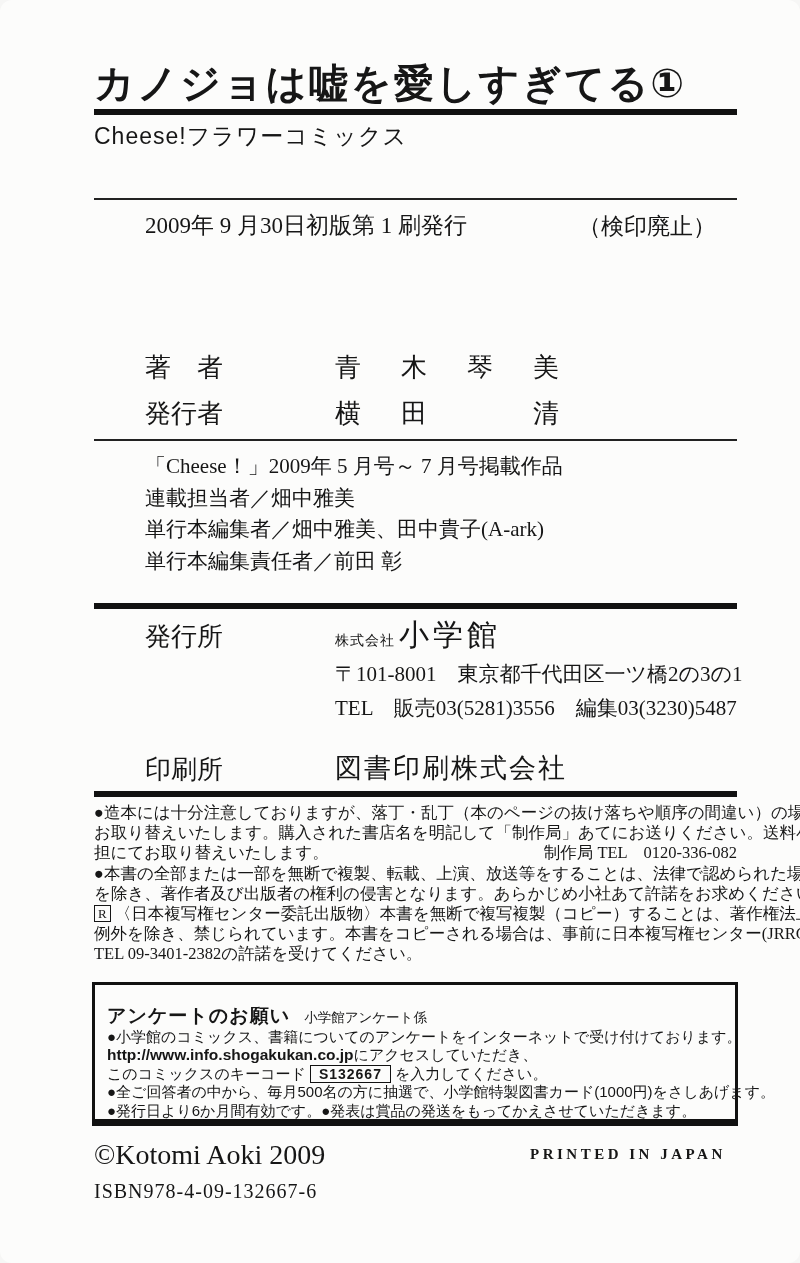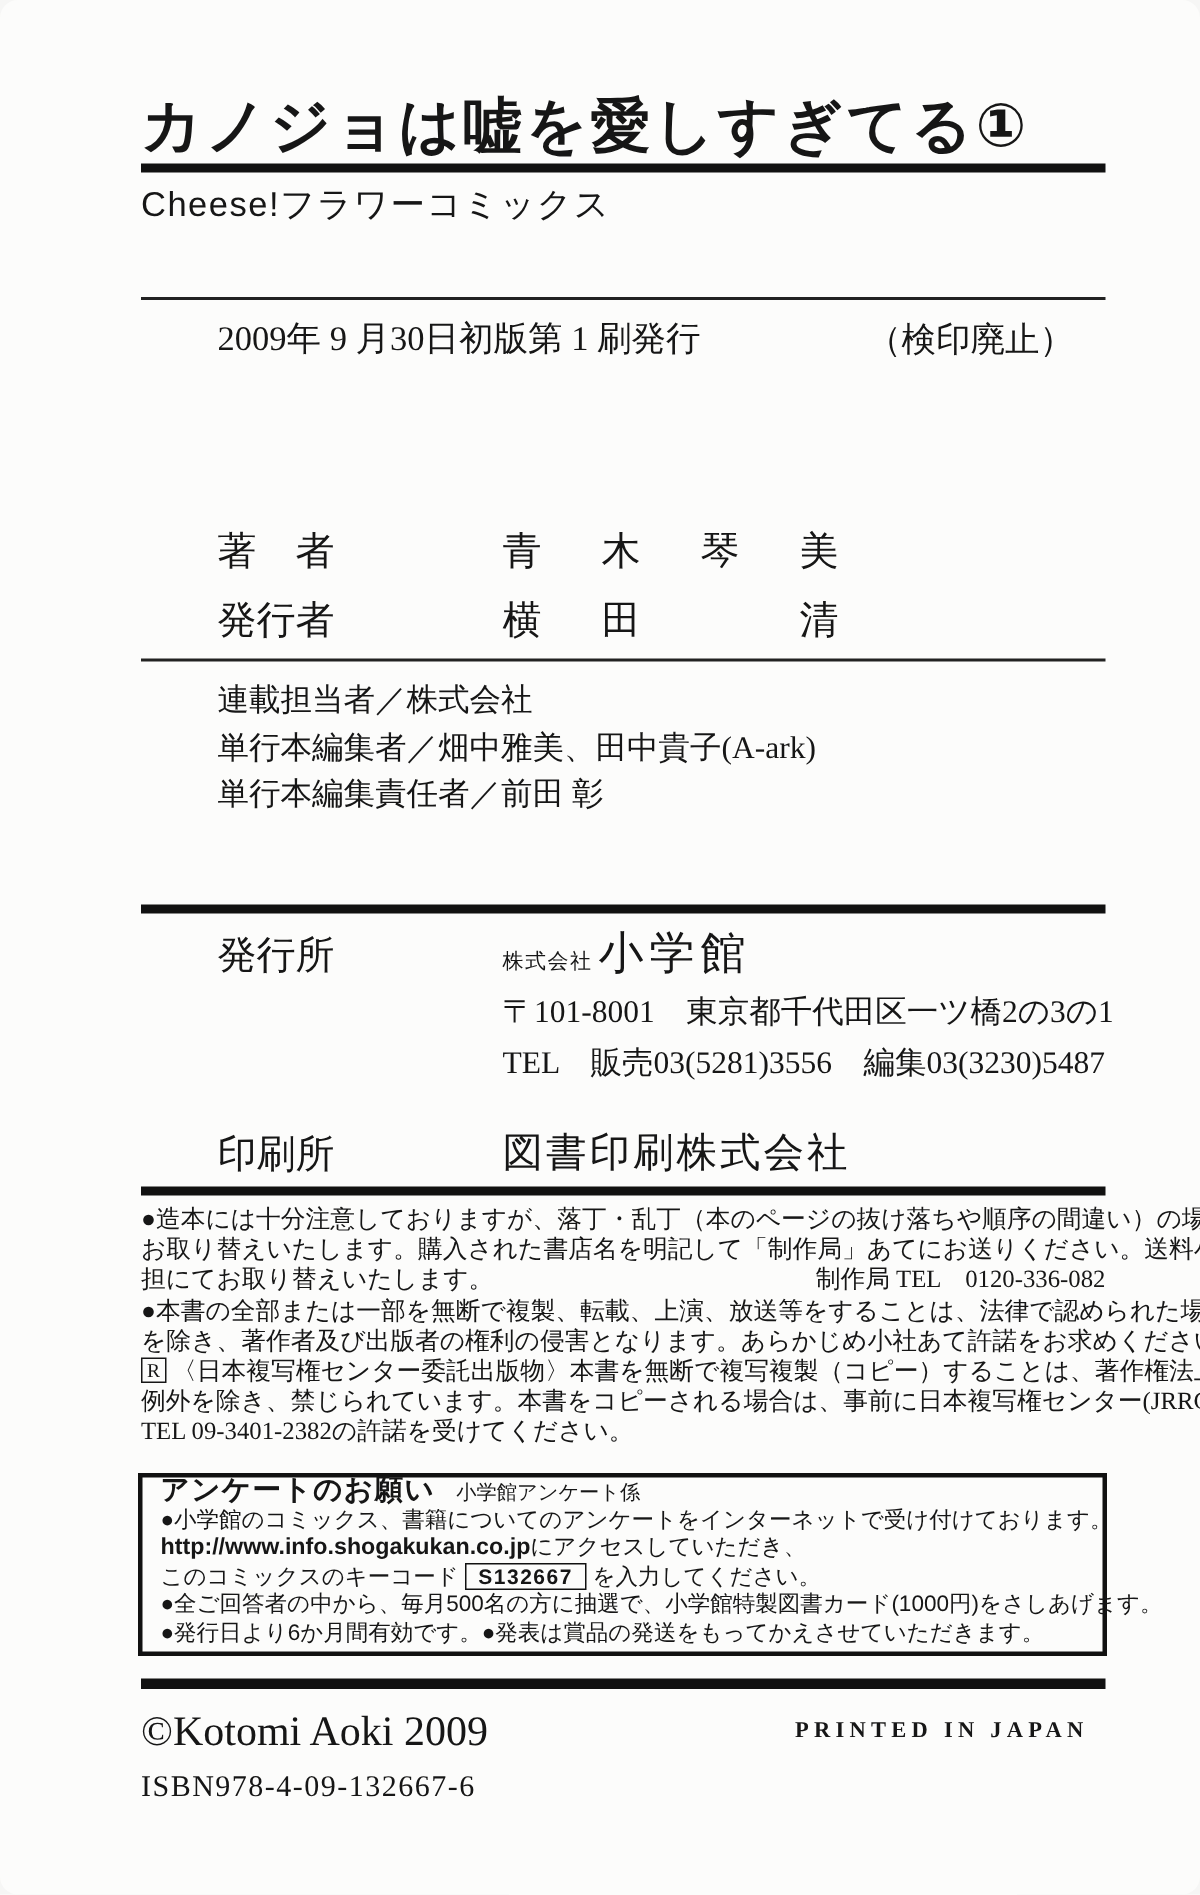--- a/index.html
+++ b/index.html
@@ -53,21 +53,21 @@
   .legal-split{display:flex;justify-content:space-between;white-space:nowrap;gap:48px;}
   .rmark{
     display:inline-block;border:1px solid #161616;
     font-size:13px;line-height:15px;padding:0 3px;margin-right:4px;
     vertical-align:1px;
   }
 
   .survey{
     left:92px;top:982px;width:616px;height:112px;
     border:3px solid #111;background:#fcfcfb;
-    padding:0 12px 4px 12px;
+    padding:22px 12px 4px 12px;
     font-family:"Liberation Sans","DejaVu Sans",sans-serif;
     font-size:15px;line-height:18.6px;
   }
   .survey-line{white-space:nowrap;}
   .survey-title{font-weight:bold;font-size:19px;letter-spacing:1px;}
   .survey-dept{font-size:13.5px;margin-left:14px;}
   .survey-url{font-weight:bold;font-size:15.5px;}
   .keycode{
     display:inline-block;border:1.5px solid #111;
     padding:0 8px;margin:0 4px;
@@ -101,21 +101,22 @@
     <span class="role-value">横　田　　　清</span>
   </div>
   <div class="abs role-row" style="top:350px;">
     <span class="role-label">著　者</span>
     <span class="role-value">青　木　琴　美</span>
   </div>
 
   <div class="rule thin" style="top:439px;"></div>
 
   <div class="abs serial">
-    <div class="serial-line">連載担当者／株式会社</div>
+    <div class="serial-line">「Cheese！」2009年 5 月号～ 7 月号掲載作品</div>
+    <div class="serial-line">連載担当者／畑中雅美</div>
     <div class="serial-line">単行本編集者／畑中雅美、田中貴子(A-ark)</div>
     <div class="serial-line">単行本編集責任者／前田 彰</div>
   </div>
 
   <div class="rule thick" style="top:603px;"></div>
 
   <div class="abs pub-label">発行所</div>
   <div class="abs pub-company">
     <span class="pub-corp">株式会社</span>
     <span class="pub-name">小学館</span>

